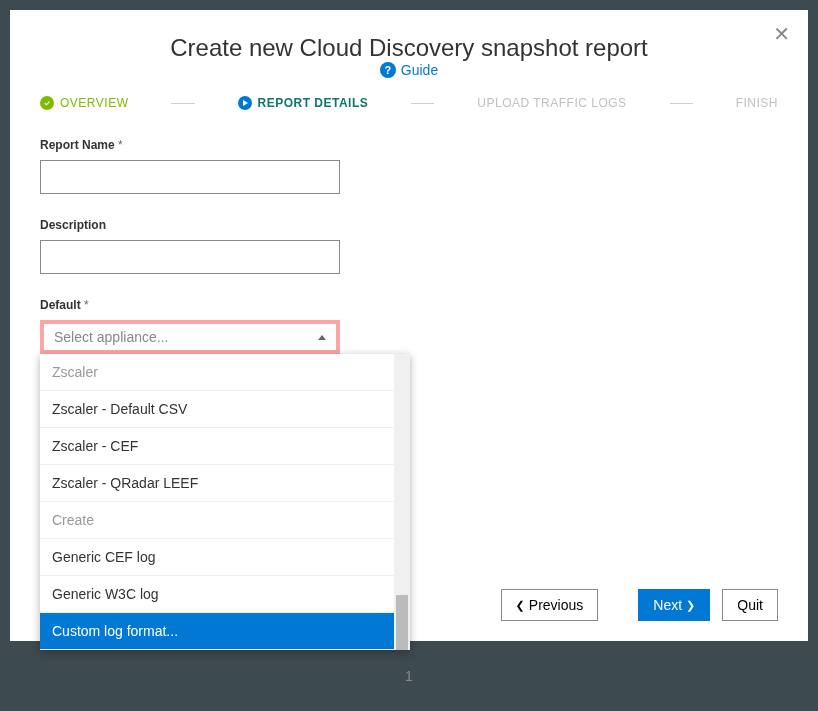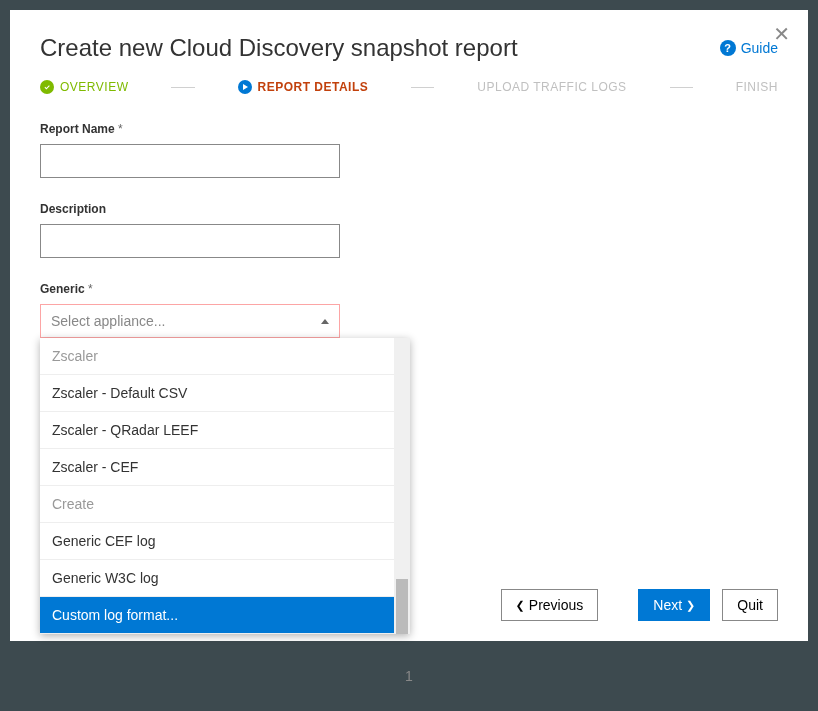--- a/index.html
+++ b/index.html
@@ -33,20 +33,21 @@
       cursor: pointer;
       background: none;
       border: none;
       line-height: 1;
     }
     .header-row {
       display: flex;
       justify-content: space-between;
       align-items: center;
       margin-bottom: 18px;
+      flex-direction: column;
     }
     .title {
       font-size: 24px;
       font-weight: 300;
       color: #333;
     }
     .guide-link {
       display: flex;
       align-items: center;
       gap: 5px;
@@ -101,21 +102,21 @@
     }
     .step-current .step-icon::after {
       content: "";
       width: 0;
       height: 0;
       border-left: 5px solid #fff;
       border-top: 3px solid transparent;
       border-bottom: 3px solid transparent;
       margin-left: 1px;
     }
-    .step-current { color: #c2410c; font-weight: 600; }
+    .step-current { color: #0f766e; font-weight: 600; }
     .step-pending { color: #c0c0c0; }
     .step-line {
       flex: 1;
       height: 1px;
       background: #d0d0d0;
       margin: 0 10px;
     }
     .field-group {
       margin-bottom: 24px;
     }
@@ -138,21 +139,21 @@
       font-size: 14px;
       font-family: inherit;
     }
     .select-container {
       position: relative;
       width: 300px;
     }
     .select-box {
       width: 100%;
       height: 34px;
-      border: 1px solid #fca5a5;
+      border: 4px solid #fca5a5;
       padding: 4px 10px;
       display: flex;
       align-items: center;
       justify-content: space-between;
       font-size: 14px;
       color: #888;
       cursor: pointer;
     }
     .chevron {
       width: 0;
@@ -295,34 +296,34 @@
     <input type="text" class="text-input" value="" style="">
   </div>
 
   <div class="field-group">
     <label class="field-label">Description</label>
     <input type="text" class="text-input" value="" style="">
   </div>
 
   <div class="field-group">
     <label class="field-label">
-      <span>Generic</span>
+      <span>Default</span>
       <span class="req">*</span>
     </label>
     <div class="select-container">
       <div class="select-box">
         <span>Select appliance...</span>
         <span class="chevron"></span>
       </div>
       <div class="dropdown">
         <div class="dropdown-list">
           <div class="dropdown-item group-header">Zscaler</div>
           <div class="dropdown-item">Zscaler - Default CSV</div>
+          <div class="dropdown-item">Zscaler - CEF</div>
           <div class="dropdown-item">Zscaler - QRadar LEEF</div>
-          <div class="dropdown-item">Zscaler - CEF</div>
           <div class="dropdown-item group-header">Create</div>
           <div class="dropdown-item">Generic CEF log</div>
           <div class="dropdown-item">Generic W3C log</div>
           <div class="dropdown-item selected">Custom log format...</div>
         </div>
         <div class="dropdown-scrollbar">
           <div class="dropdown-thumb"></div>
         </div>
       </div>
     </div>

